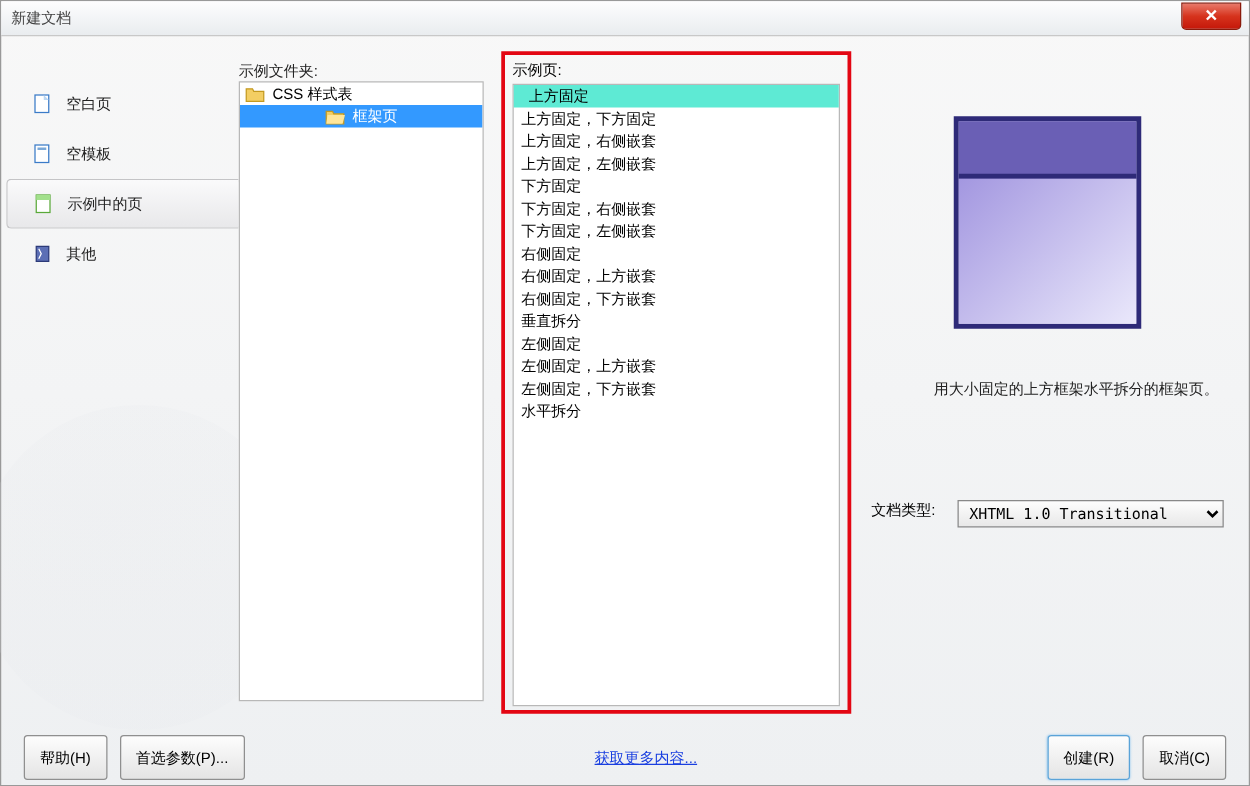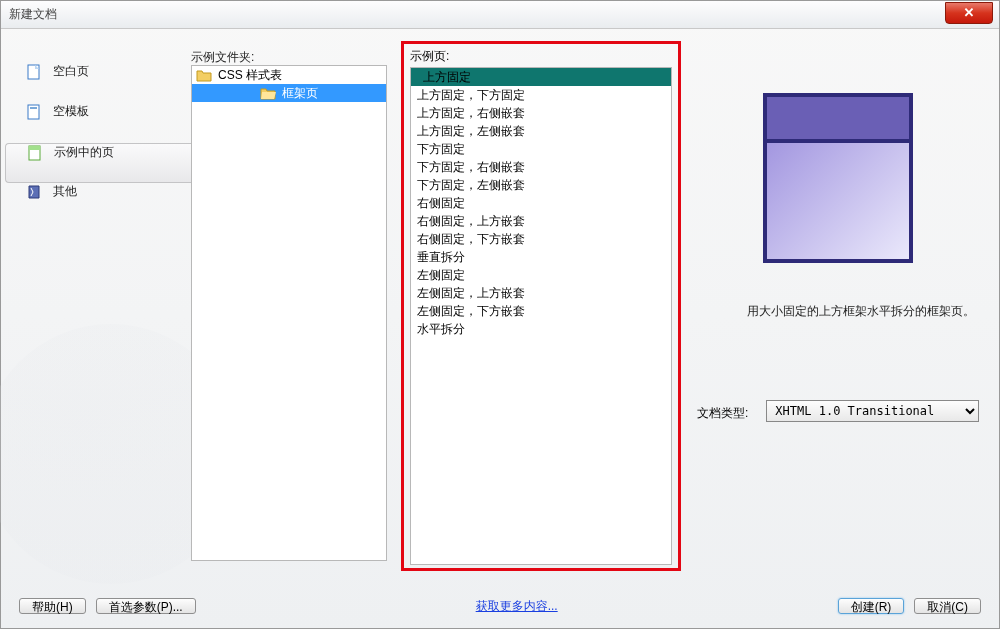--- a/index.html
+++ b/index.html
@@ -49,21 +49,21 @@
       display: flex;
       padding: 6px 10px 0 4px;
       position: relative;
     }
     .sidebar {
       width: 186px;
       padding-top: 28px;
     }
     .sidebar-item {
       display: flex;
-      align-items: flex-start;
+      align-items: center;
       height: 40px;
       padding: 0 10px 0 20px;
       cursor: pointer;
       color: #222;
       border-radius: 4px 0 0 4px;
       font-family: Liberation Serif, serif;
     }
     .sidebar-item.active {
       background: linear-gradient(to bottom, #fafafb 0%, #e8e8ea 100%);
       border: 1px solid #c4c4c6;
@@ -120,21 +120,21 @@
       border: 1px solid #b8b8b8;
       height: 498px;
       margin-top: 2px;
     }
     .page-item {
       padding: 1px 6px;
       line-height: 16px;
       cursor: pointer;
     }
     .page-item.selected {
-      background: #0f766e;
+      background: #5eead4;
       padding-left: 12px;
     }
     .right-pane {
       flex: 1;
       position: relative;
       padding: 30px 10px 0 16px;
     }
     .preview-box {
       width: 150px;
       height: 170px;
@@ -155,41 +155,41 @@
     }
     .description {
       text-align: right;
       margin-top: 40px;
       padding: 0 4px;
       color: #222;
     }
     .doctype-row {
       margin-top: 80px;
       display: flex;
-      align-items: flex-end;
+      align-items: flex-start;
       gap: 18px;
     }
     .doctype-select {
       flex: 1;
       height: 22px;
       font-family: monospace;
       font-size: 12px;
       border: 1px solid #888;
       background: linear-gradient(to bottom, #fdfdfd, #e8e8e8);
       padding: 0 4px;
     }
     .footer {
       height: 44px;
       display: flex;
       align-items: center;
       padding: 0 18px;
       gap: 10px;
     }
     .btn {
-      height: 16px;
+      height: 36px;
       padding: 0 12px;
       background: linear-gradient(to bottom, #fdfdfd, #e4e4e4);
       border: 1px solid #8f8f8f;
       border-radius: 3px;
       font-size: 12px;
       cursor: pointer;
       font-family: inherit;
     }
     .btn.primary {
       border: 1px solid #5aa3d8;

